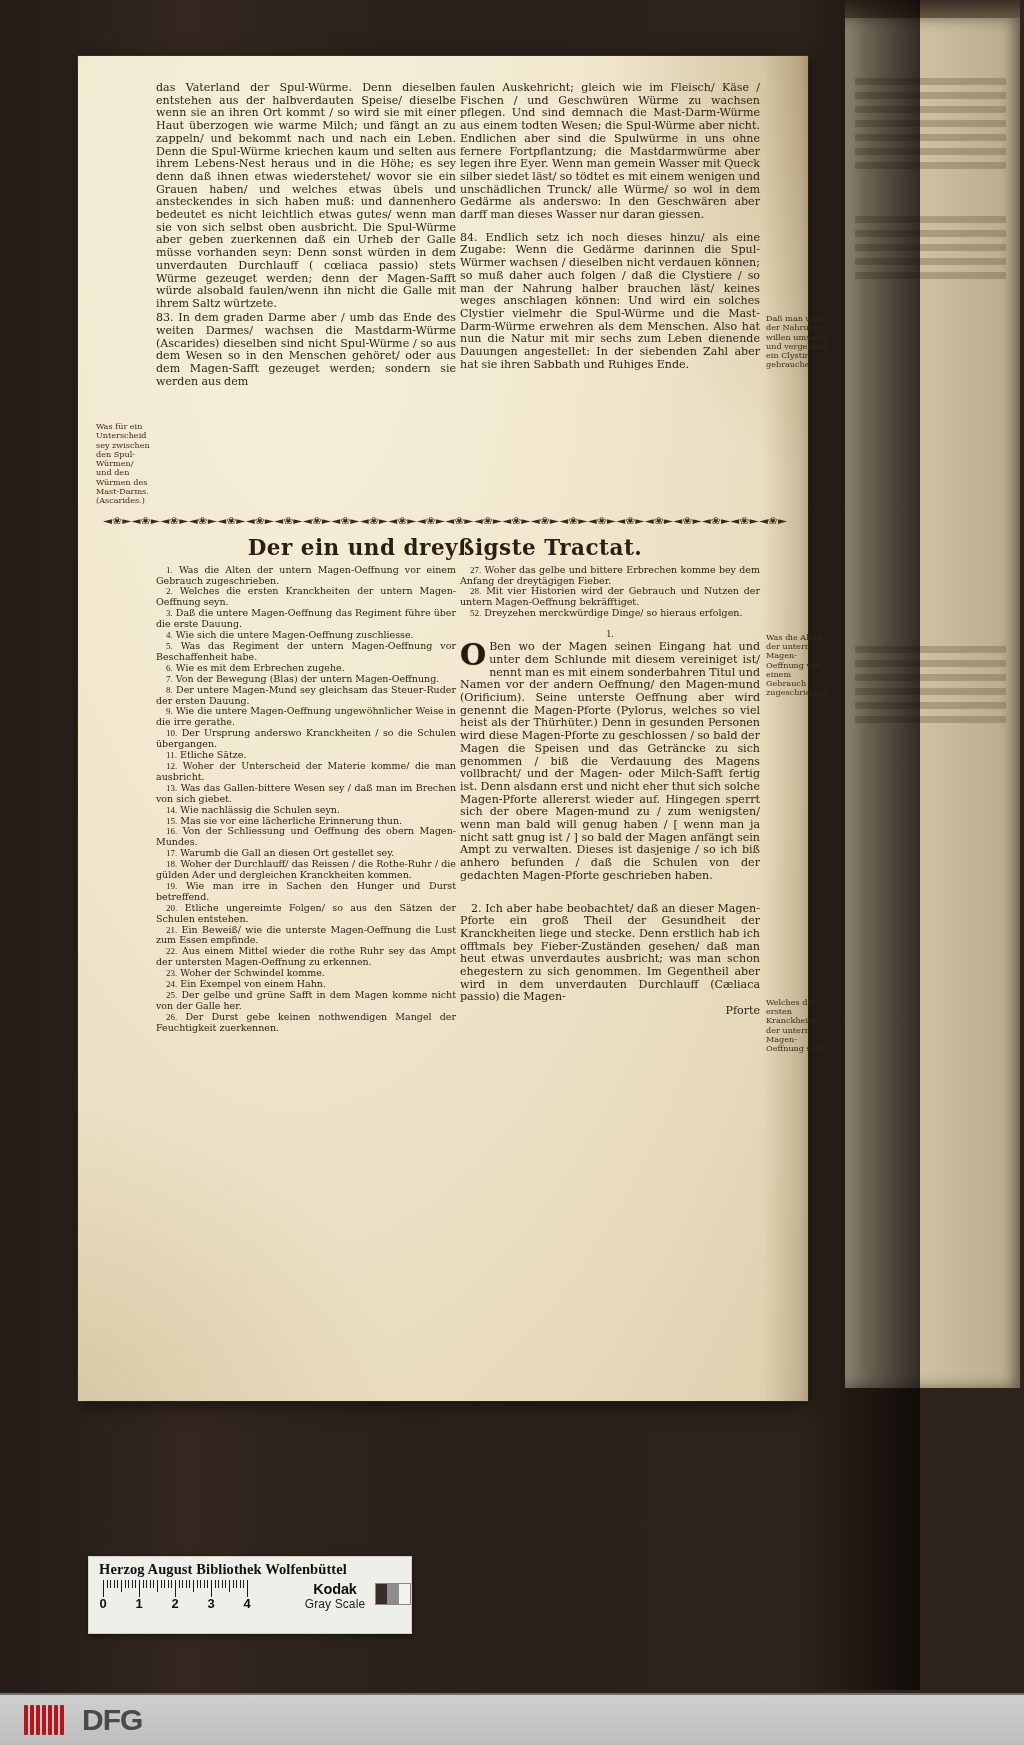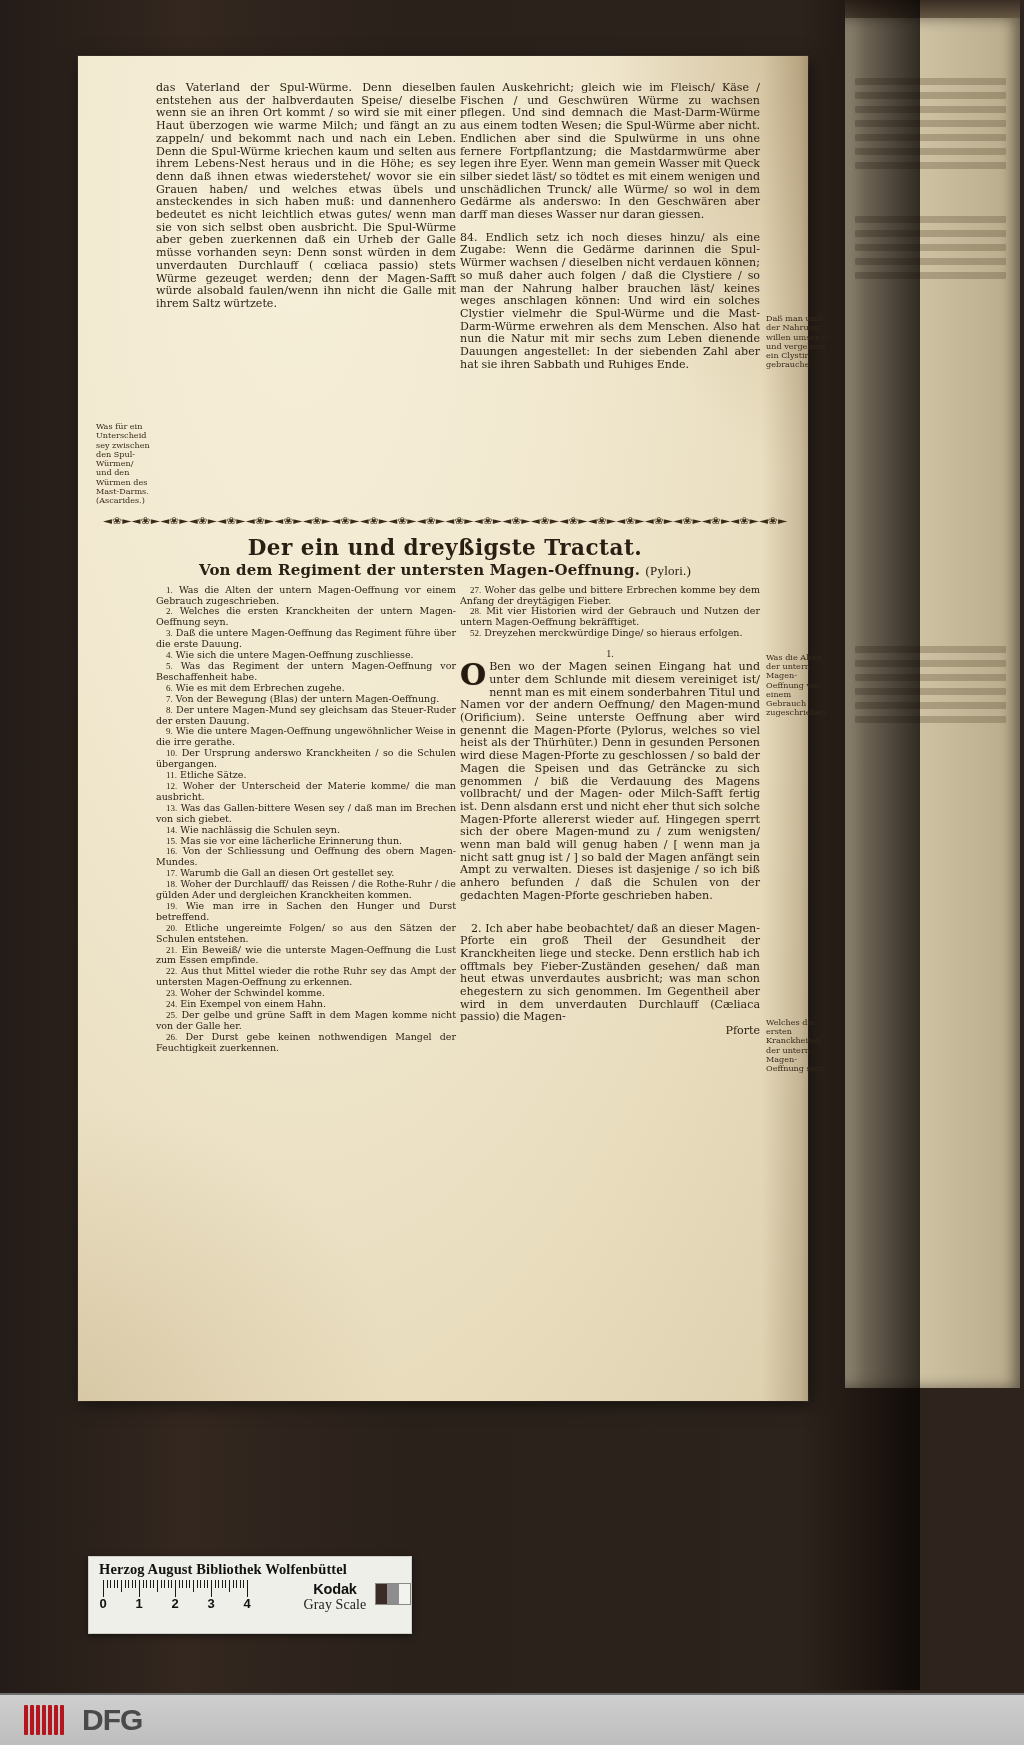--- a/index.html
+++ b/index.html
@@ -191,21 +191,21 @@
   }
   #ruler-labels span{position:absolute;transform:translateX(-50%);}
   #kodak-block{
     margin-left:6px;padding-top:2px;text-align:center;width:72px;
   }
   #kodak-word{
     font-family:"Liberation Sans",sans-serif;font-size:14.5px;font-weight:700;
     color:#111;letter-spacing:-.2px;line-height:15px;
   }
   #kodak-sub{
-    font-family:Liberation Serif, serif;font-size:14px;color:#222;
+    font-family:Liberation Sans, sans-serif;font-size:12px;color:#222;
     letter-spacing:.1px;
   }
   #gray-patches{
     display:flex;margin-left:4px;margin-top:3px;width:34px;height:20px;
     border:1px solid #8a8a84;
   }
   #gray-patches span{flex:1;height:100%;}
 
   
   #footer-bar{
@@ -272,43 +272,40 @@
 
     <div class="cols">
 
       <div class="margin-note left">
         <span class="mn-spacer" style="display:block;height:340px"></span>
         <span>Was für ein Unterscheid sey zwischen den Spul-Würmen/ und den Würmen des Mast-Darms. (Ascarides.)</span>
       </div>
 
       <div class="col-body">
         <p>das Vaterland der Spul-Würme. Denn dieselben entstehen aus der halbverdauten Speise/ dieselbe wenn sie an ihren Ort kommt / so wird sie mit einer Haut überzogen wie warme Milch; und fängt an zu zappeln/ und bekommt nach und nach ein Leben. Denn die Spul-Würme kriechen kaum und selten aus ihrem Lebens-Nest heraus und in die Höhe; es sey denn daß ihnen etwas wiederstehet/ wovor sie ein Grauen haben/ und welches etwas übels und ansteckendes in sich haben muß: und dannenhero bedeutet es nicht leichtlich etwas gutes/ wenn man sie von sich selbst oben ausbricht. Die Spul-Würme aber geben zuerkennen daß ein Urheb der Galle müsse vorhanden seyn: Denn sonst würden in dem unverdauten Durchlauff ( cœliaca passio) stets Würme gezeuget werden; denn der Magen-Safft würde alsobald faulen/wenn ihn nicht die Galle mit ihrem Saltz würtzete.</p>
+        <p class="indent">83. In dem graden Darme aber / umb das Ende des weiten Darmes/ wachsen die Mastdarm-Würme (Ascarides) dieselben sind nicht Spul-Würme / so aus dem Wesen so in den Menschen gehöret/ oder aus dem Magen-Safft gezeuget werden; sondern sie werden aus dem</p>
       </div>
 
       <div class="col-body">
         <p>faulen Auskehricht; gleich wie im Fleisch/ Käse / Fischen / und Geschwüren Würme zu wachsen pflegen. Und sind demnach die Mast-Darm-Würme aus einem todten Wesen; die Spul-Würme aber nicht. Endlichen aber sind die Spulwürme in uns ohne fernere Fortpflantzung; die Mastdarmwürme aber legen ihre Eyer. Wenn man gemein Wasser mit Queck silber siedet läst/ so tödtet es mit einem wenigen und unschädlichen Trunck/ alle Würme/ so wol in dem Gedärme als anderswo: In den Geschwären aber darff man dieses Wasser nur daran giessen.</p>
         <p class="indent" style="margin-top:10px">84. Endlich setz ich noch dieses hinzu/ als eine Zugabe: Wenn die Gedärme darinnen die Spul-Würmer wachsen / dieselben nicht verdauen können; so muß daher auch folgen / daß die Clystiere / so man der Nahrung halber brauchen läst/ keines weges anschlagen können: Und wird ein solches Clystier vielmehr die Spul-Würme und die Mast-Darm-Würme erwehren als dem Menschen. Also hat nun die Natur mit mir sechs zum Leben dienende Dauungen angestellet: In der siebenden Zahl aber hat sie ihren Sabbath und Ruhiges Ende.</p>
       </div>
 
       <div class="margin-note right">
         <span class="mn-spacer" style="display:block;height:232px"></span>
         <span>Daß man umb der Nahrung willen umsonst und vergebens ein Clystir gebrauche.</span>
       </div>
     </div>
 
     <div id="ornament-band">
       <span class="orn-unit">◄❀►◄❀►◄❀►◄❀►◄❀►◄❀►◄❀►◄❀►◄❀►◄❀►◄❀►◄❀►◄❀►◄❀►◄❀►◄❀►◄❀►◄❀►◄❀►◄❀►◄❀►◄❀►◄❀►◄❀►</span>
     </div>
 
     <div id="tract-heading">
       <div id="tract-title">Der ein und dreyßigste Tractat.</div>
-      <div id="tract-subtitle">
-        <span>Von dem Regiment der untersten Magen-Oeffnung.</span>
-        <span class="latin">(Pylori.)</span>
-      </div>
     </div>
 
     <div class="cols" style="margin-top:5px">
 
       <div></div>
 
       <div class="index-list">
         <p class="item">
           <span class="num">1.</span>
           <span>Was die Alten der untern Magen-Oeffnung vor einem Gebrauch zugeschrieben.</span>
@@ -388,21 +385,21 @@
         <p class="item">
           <span class="num">20.</span>
           <span>Etliche ungereimte Folgen/ so aus den Sätzen der Schulen entstehen.</span>
         </p>
         <p class="item">
           <span class="num">21.</span>
           <span>Ein Beweiß/ wie die unterste Magen-Oeffnung die Lust zum Essen empfinde.</span>
         </p>
         <p class="item">
           <span class="num">22.</span>
-          <span>Aus thut Mittel wieder die rothe Ruhr sey das Ampt der untersten Magen-Oeffnung zu erkennen.</span>
+          <span>Aus einem Mittel wieder die rothe Ruhr sey das Ampt der untersten Magen-Oeffnung zu erkennen.</span>
         </p>
         <p class="item">
           <span class="num">23.</span>
           <span>Woher der Schwindel komme.</span>
         </p>
         <p class="item">
           <span class="num">24.</span>
           <span>Ein Exempel von einem Hahn.</span>
         </p>
         <p class="item">

